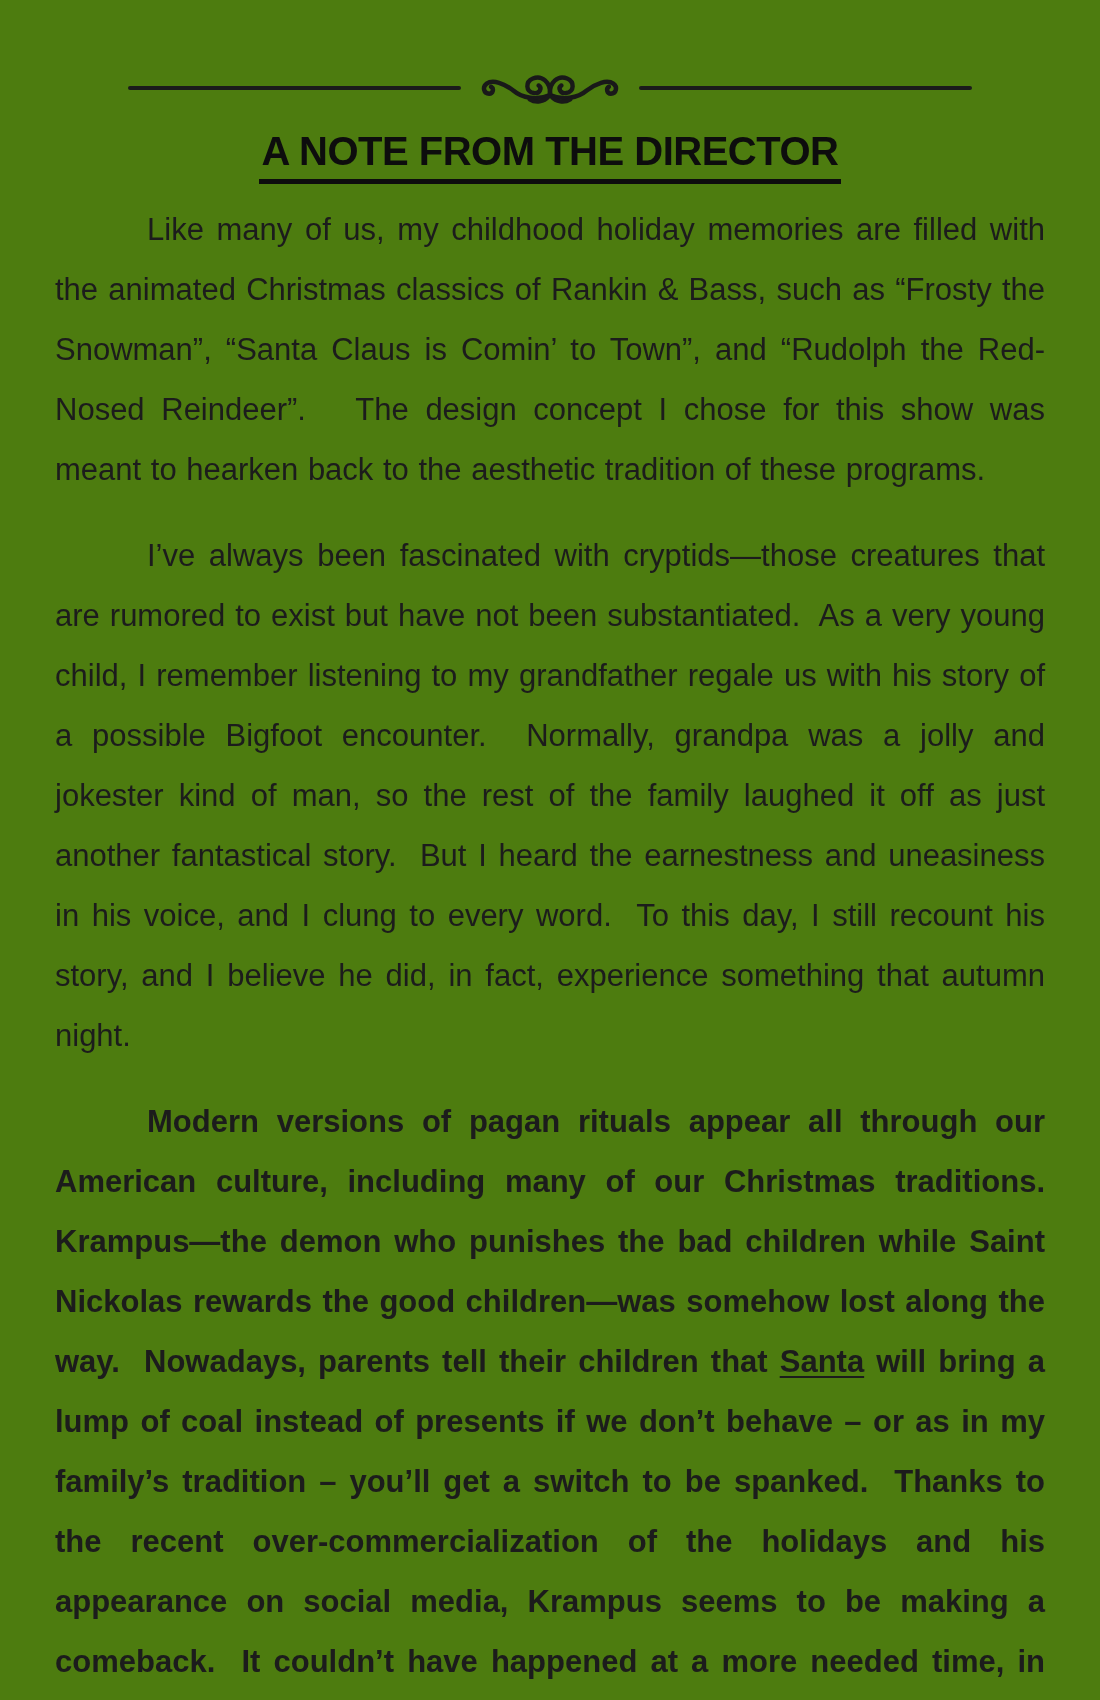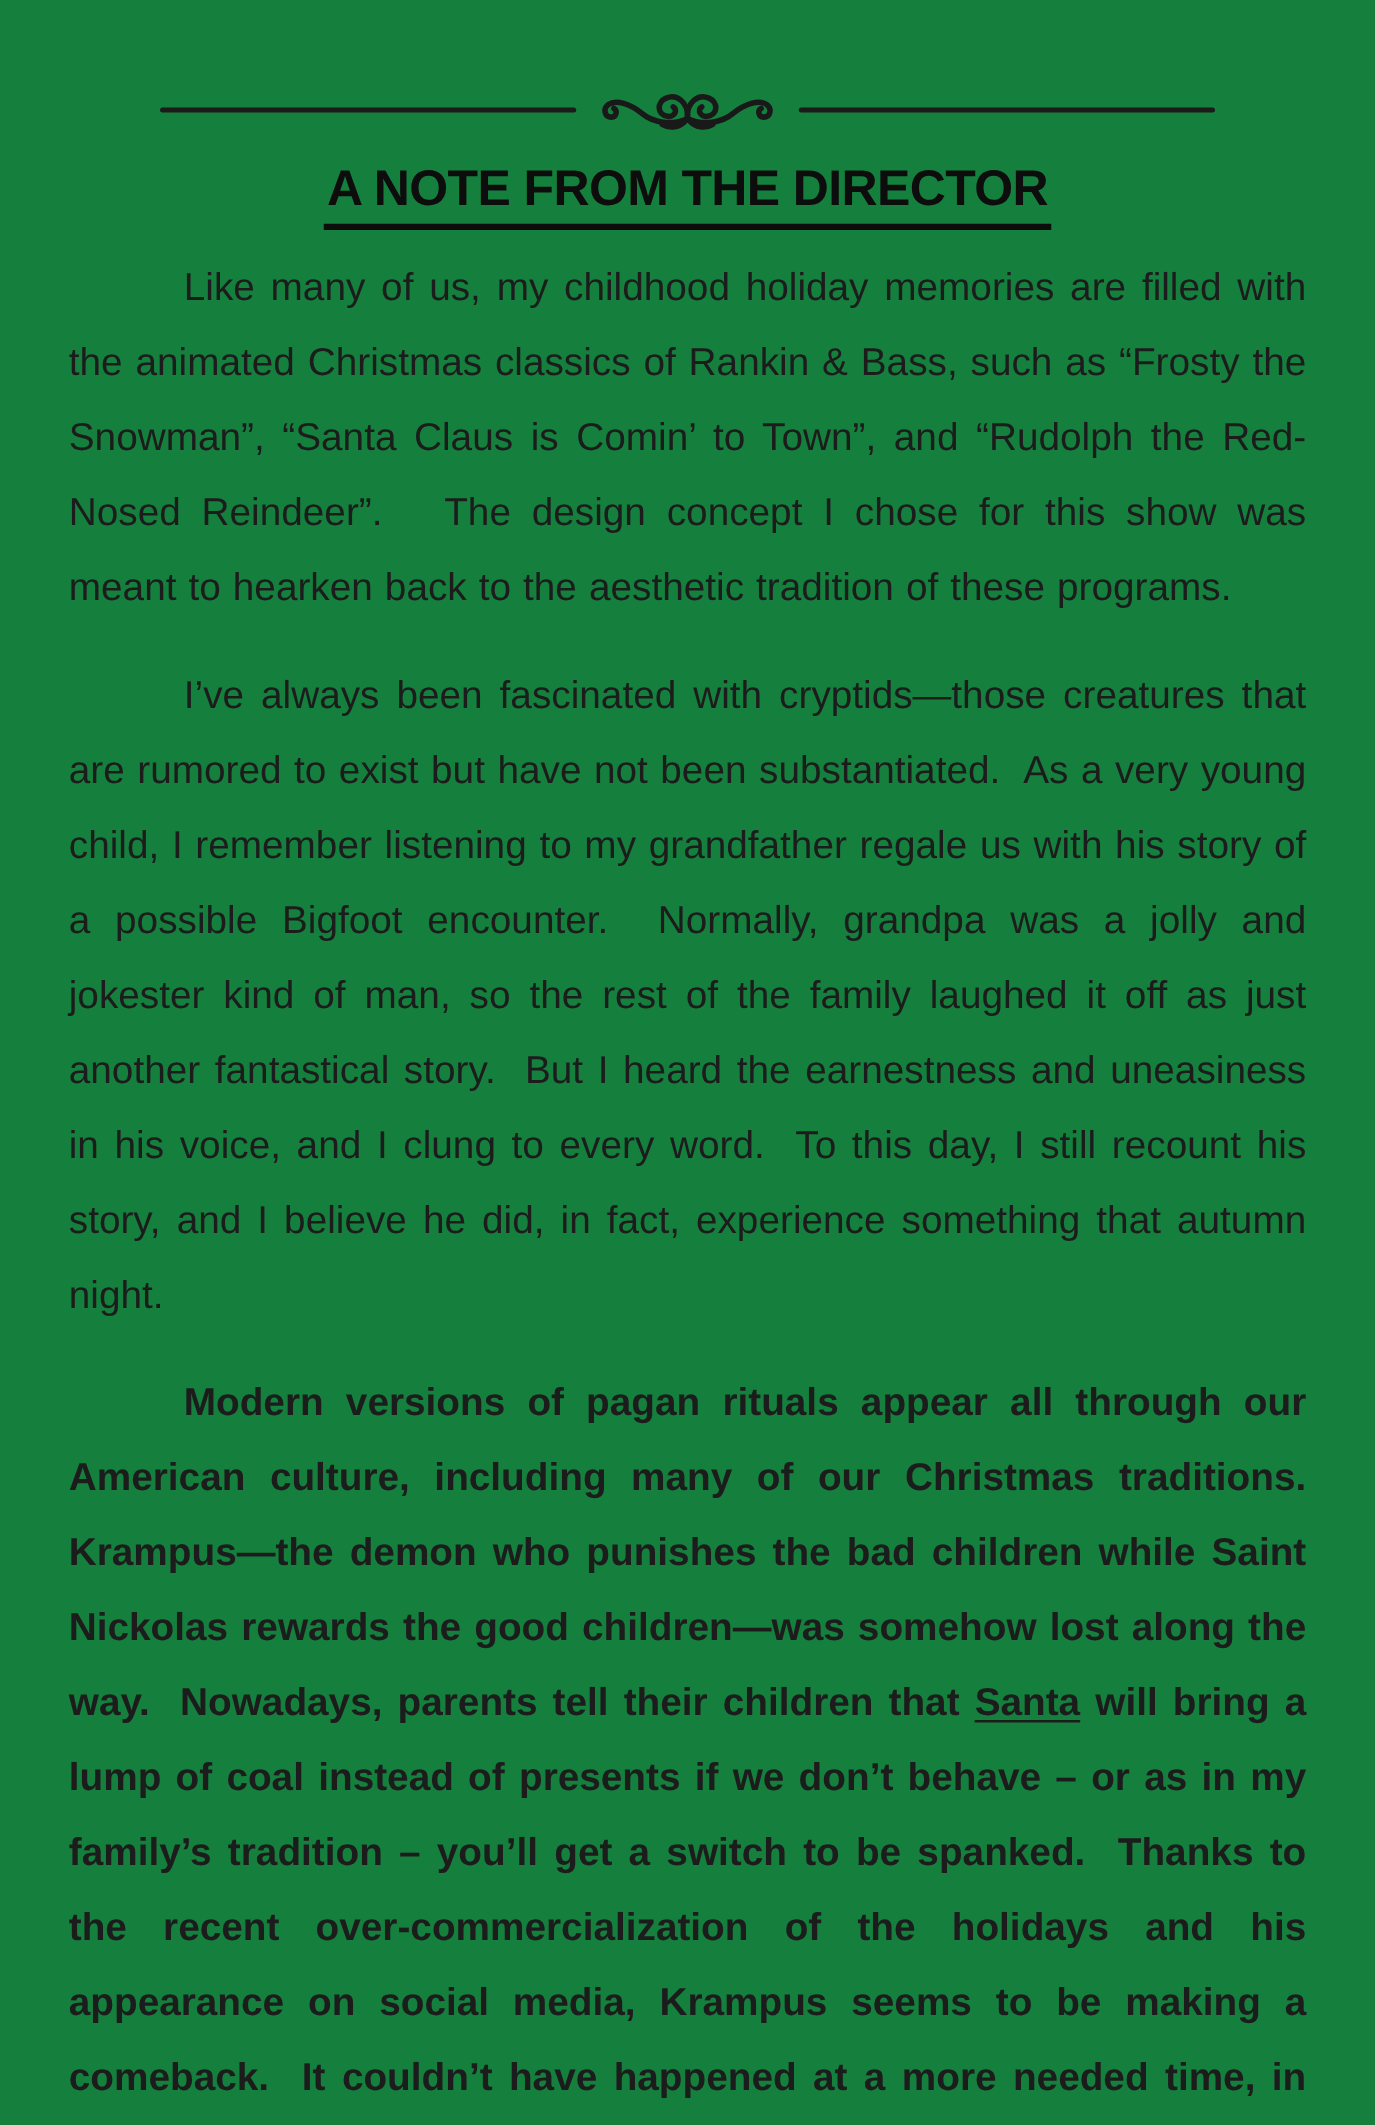--- a/index.html
+++ b/index.html
@@ -4,21 +4,21 @@
 <style>
   html, body {
     margin: 0;
     padding: 0;
     background: #ffffff;
   }
   .page {
     position: relative;
     width: 1100px;
     height: 1700px;
-    background: #15803d;
+    background: #4d7c0f;
     font-family: "Liberation Sans", sans-serif;
     overflow: hidden;
   }
   
   .divider {
     display: flex;
     align-items: center;
     height: 52px;
     margin: 0 128px;
   }

